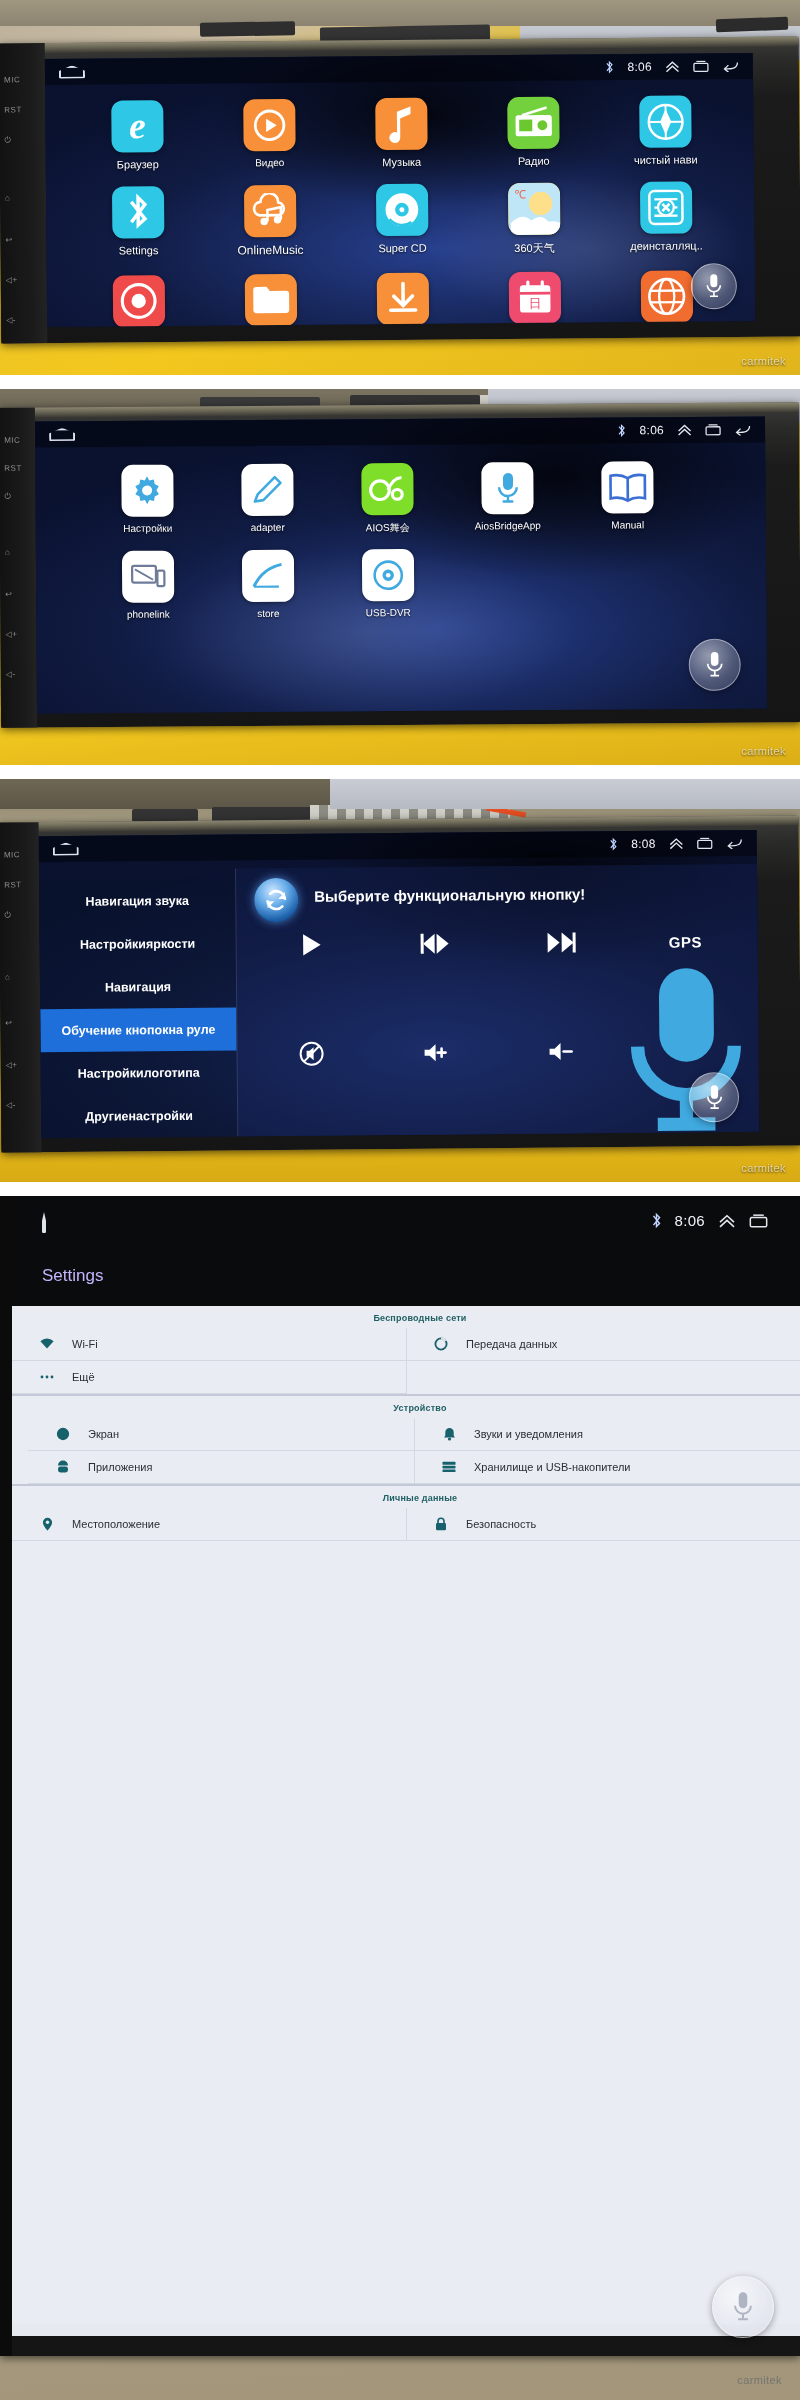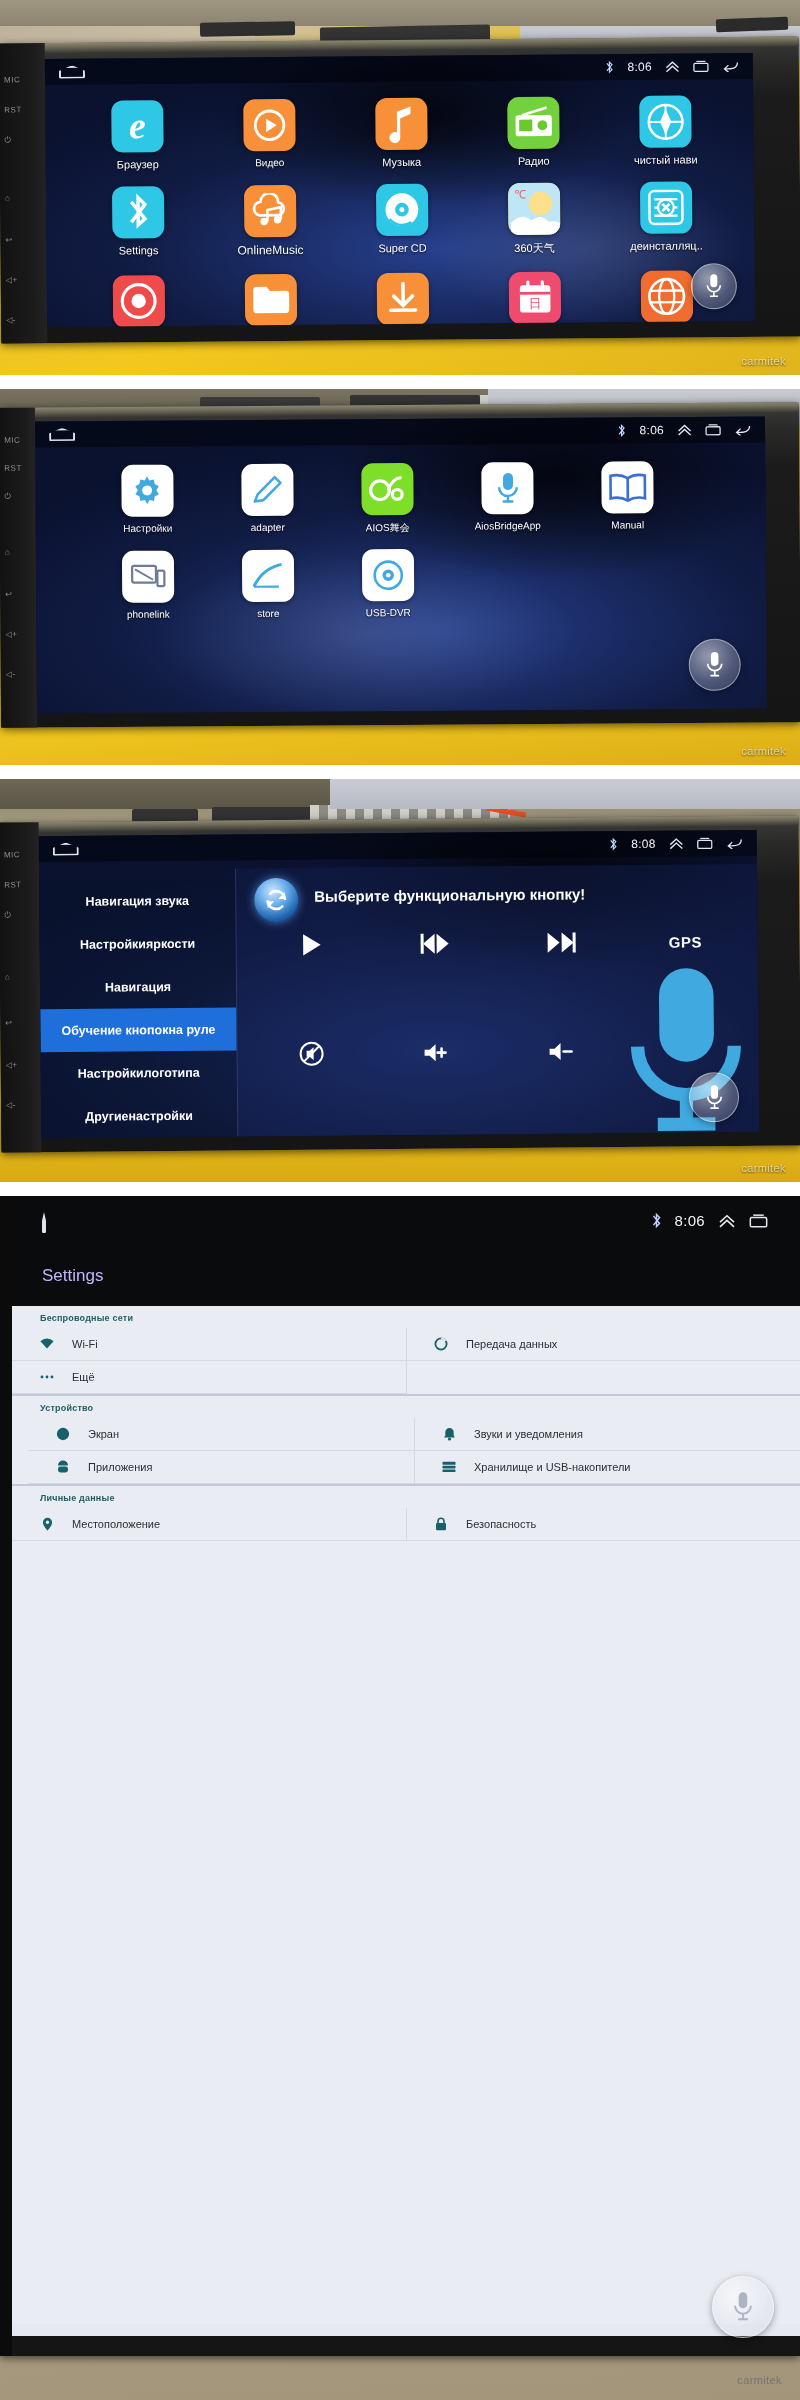--- a/index.html
+++ b/index.html
@@ -721,21 +721,21 @@
             <span class="ic">
               <svg width="19" height="14" viewBox="0 0 16 12">
                   <rect x="1" y="3" width="14" height="8" rx="1.2" fill="none" stroke="#e4e6ee" stroke-width="1.3"></rect>
                   <path d="M3.5 1 H12.5" stroke="#e4e6ee" stroke-width="1.3"></path>
                 </svg>
             </span>
           </div>
           <div class="set-title" style="left:30px;top:70px;font-size:17px;">Settings</div>
         </div>
 
-        <div class="set-body" style="top:110px;bottom:12px;">
+        <div class="set-body" style="top:110px;bottom:12px;text-align:center;">
             <div>
               <div class="set-section">Беспроводные сети</div>
               <div class="set-cols" style="position: relative;">
                 <div class="set-col">
                   <div class="set-item">
                     <span class="si">
                       <svg width="14" height="12" viewBox="0 0 14 12">
                         <path d="M7 10.5 L0.4 3.2 a9.6 9.6 0 0 1 13.2 0 Z" fill="#16616b"></path>
                       </svg>
                     </span>

